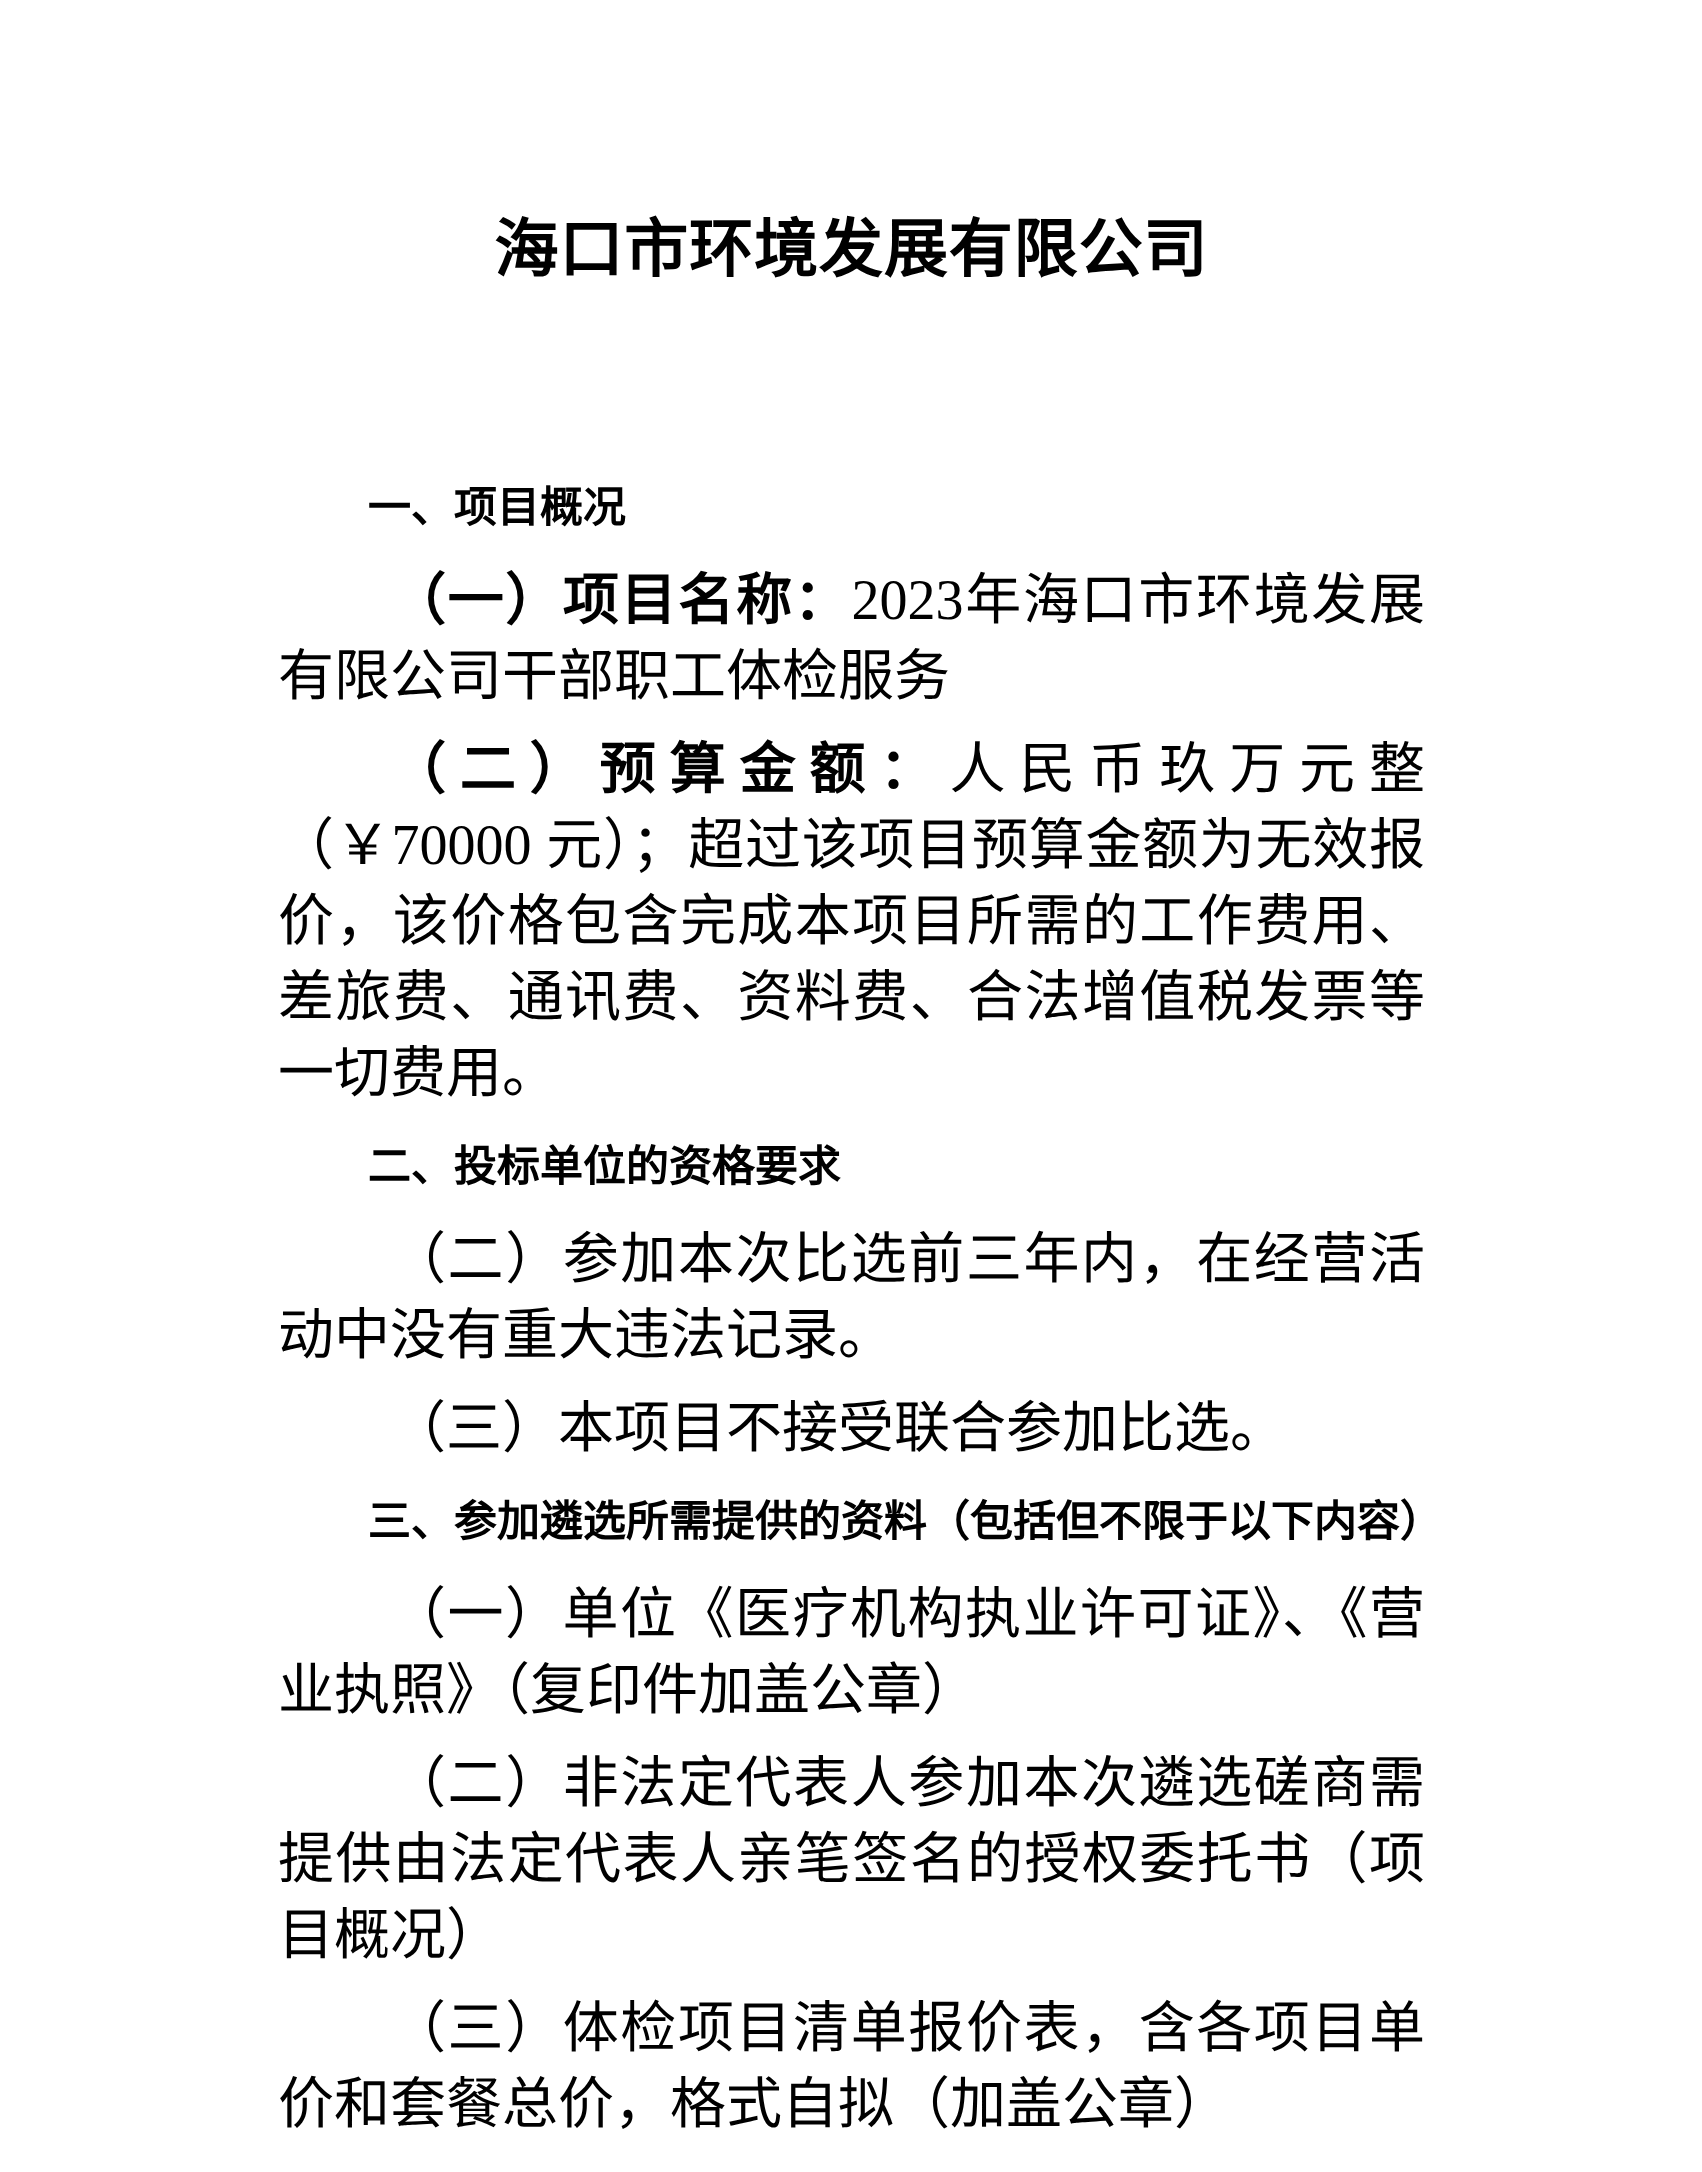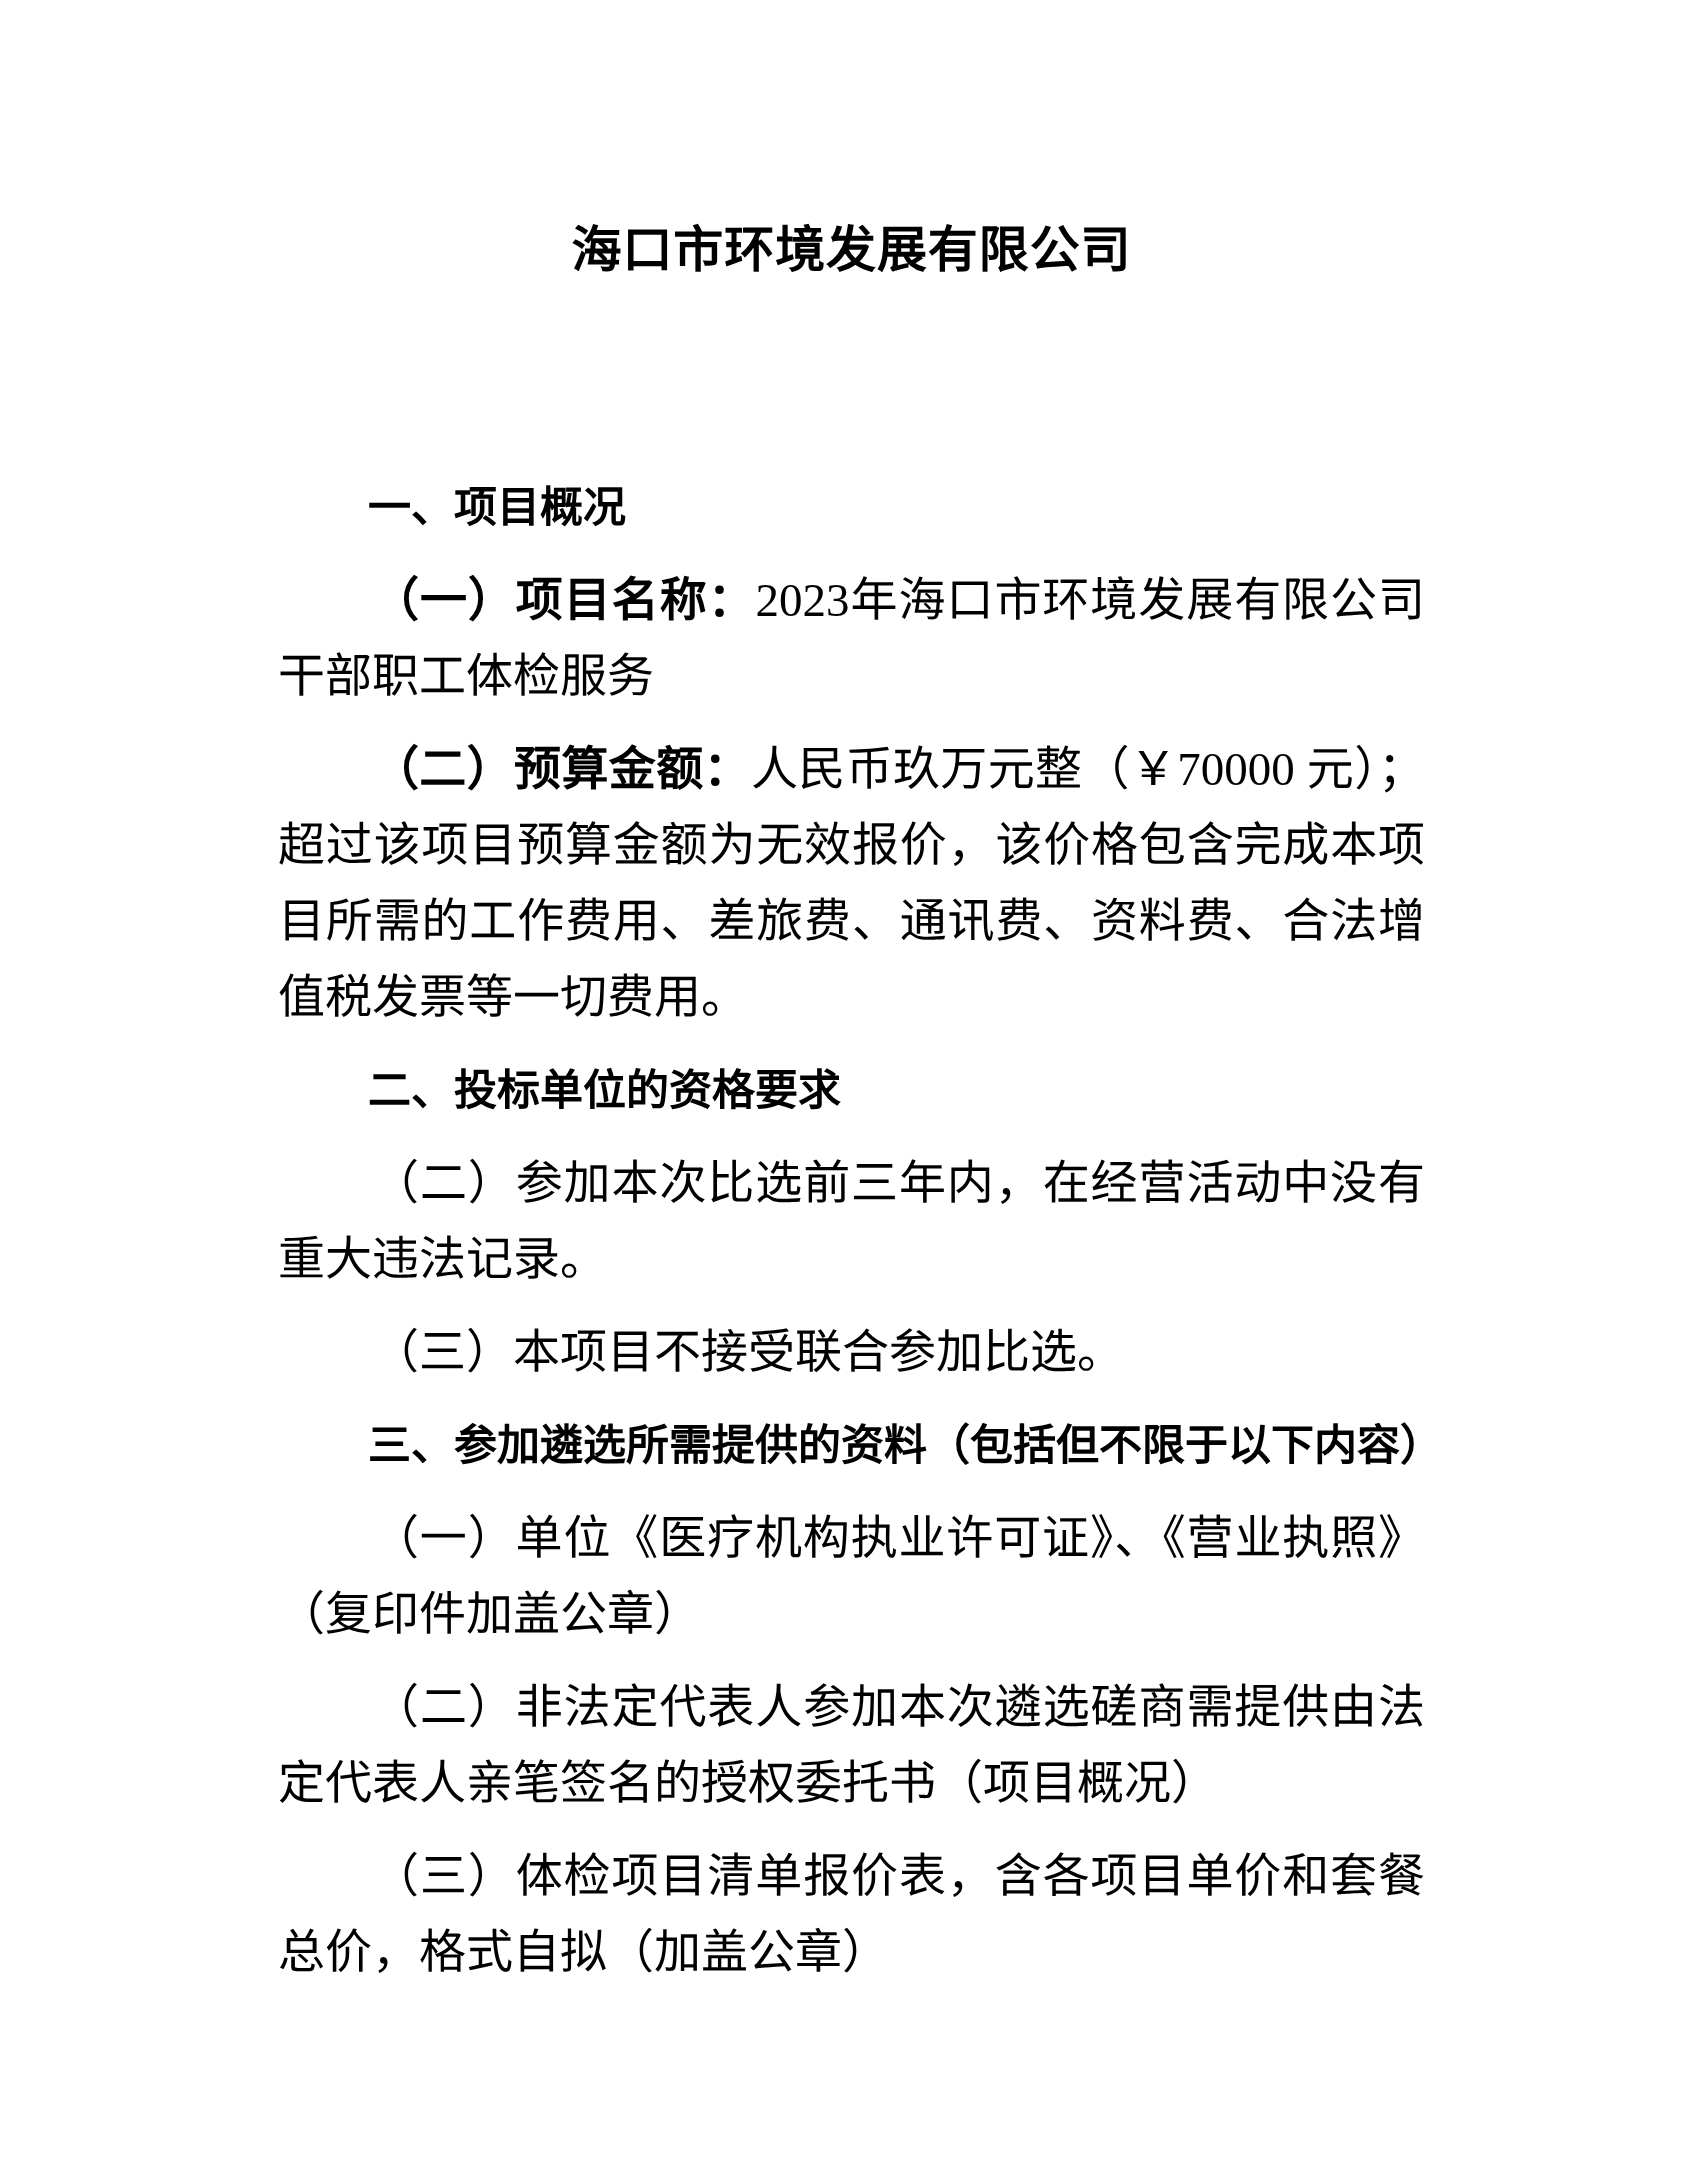--- a/index.html
+++ b/index.html
@@ -16,38 +16,38 @@
     color: #000000;
   }
   .doc-title {
     position: absolute;
     top: 204px;
     left: 0;
     width: 100%;
     text-align: center;
     font-family: "Liberation Serif", "DejaVu Serif", serif;
     font-weight: bold;
-    font-size: 50px;
+    font-size: 64px;
     line-height: 92px;
     letter-spacing: 0.9px;
     white-space: nowrap;
   }
   .content {
     position: absolute;
     top: 452px;
     left: 261px;
     width: 1181px;
   }
   .content p {
     margin: 17px;
     padding: 0;
   }
   .body-par {
     font-family: "Liberation Serif", "DejaVu Serif", serif;
-    font-size: 47px;
+    font-size: 56px;
     line-height: 76px;
     text-align: justify;
     text-indent: 2em;
   }
   .heading-par {
     font-family: "Liberation Sans", "DejaVu Sans", sans-serif;
     font-weight: bold;
     font-size: 43px;
     line-height: 76px;
     text-indent: 90px;

